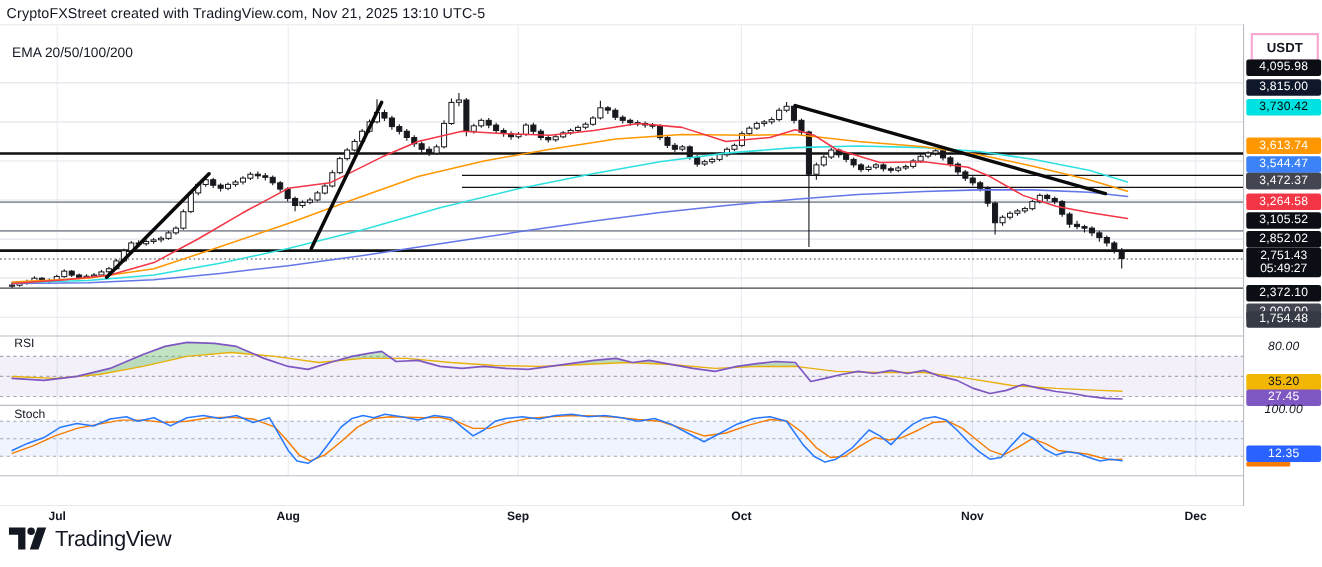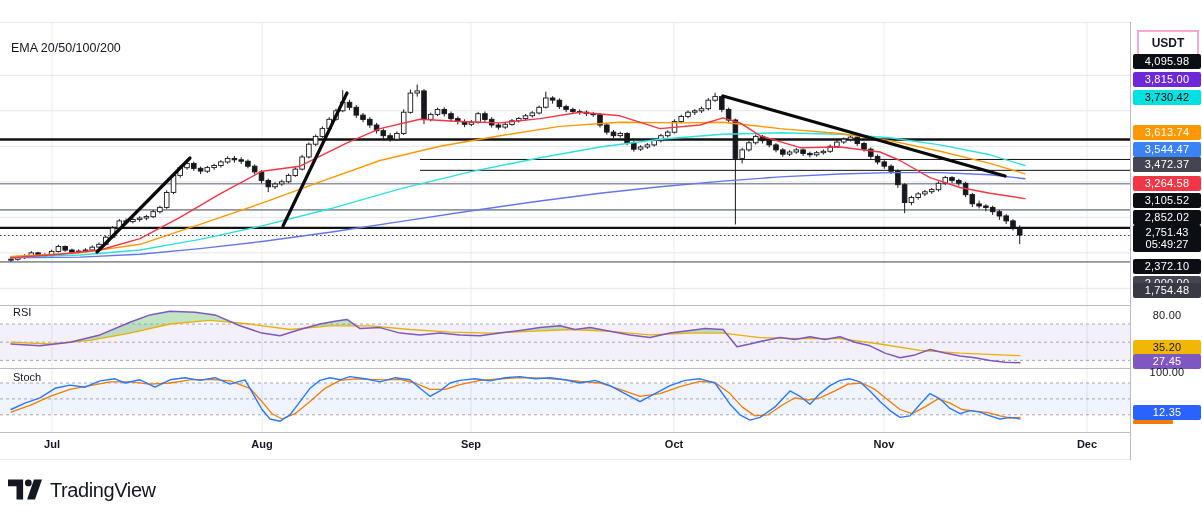--- a/index.html
+++ b/index.html
@@ -9,35 +9,36 @@
   #attribution{left:6px;top:4px;font-size:13px;letter-spacing:.1px;color:#131722;white-space:pre;}
   #legend{left:11px;top:25px;font-size:12.5px;color:#131722;white-space:pre;z-index:5;}
   #legend .sp{margin-right:10px;}
   #indicator-legend{left:11px;top:41px;font-size:12.5px;color:#131722;z-index:5;}
   #chart-svg{left:0;top:0;z-index:1;}
   #right-axis{left:1130px;top:22px;width:72px;height:438px;border-left:1px solid #b9bcc5;background:#fff;z-index:4;}
   #currency-btn{left:6px;top:8px;width:58px;height:22px;border:2px solid #f9a8d4;border-radius:0;
     font-size:12px;font-weight:bold;display:flex;align-items:center;justify-content:center;background:#fff;cursor:pointer;}
   .axis-label{position:absolute;left:2px;width:68px;height:15px;border-radius:2px;font-size:11px;
     display:flex;align-items:center;justify-content:center;line-height:15px;letter-spacing:.2px;}
-  .axis-plain{background:transparent;color:#131722;}
+  .axis-plain{background:transparent;color:#131722;font-style:italic;}
   #current-label{position:absolute;left:2px;width:68px;height:27px;border-radius:2px;background:#0c0e15;color:#fff;
     font-size:11px;display:flex;flex-direction:column;align-items:center;justify-content:center;line-height:12px;}
   .pane-title{font-size:11px;font-weight:500;color:#131722;z-index:5;}
   .month-label{position:absolute;font-size:11px;font-weight:600;color:#131722;transform:translateX(-50%);top:0;}
-  #time-axis{left:0;top:438px;width:1130px;height:20px;z-index:3;}
+  #time-axis{left:0;top:464px;width:1130px;height:20px;z-index:3;}
   #tv-logo{left:8px;top:477px;display:flex;align-items:center;gap:8px;z-index:5;}
   #tv-logo-text{font-size:20px;font-weight:400;letter-spacing:-.4px;color:#131722;}
   .orange-accent{position:absolute;left:2px;width:40px;height:4px;background:#f57c00;border-radius:1px;}
 </style>
 </head>
 <body>
 
 <div id="screenshot">
 
+  <div class="abs" id="attribution">CryptoFXStreet created with TradingView.com, Nov 21, 2025 13:10 UTC-5</div>
 
   <div class="abs" id="indicator-legend">EMA 20/50/100/200</div>
 
   <div class="abs pane-title" style="left:13px;top:306px;">RSI</div>
   <div class="abs pane-title" style="left:13px;top:371px;">Stoch</div>
 
   <svg class="abs" id="chart-svg" width="1130" height="461" viewBox="0 0 1130 461">
       <defs>
         <clipPath id="clipMain">
           <rect x="0" y="23" width="1130" height="282"></rect>
@@ -410,21 +411,21 @@
       <line x1="0" y1="305.5" x2="1130" y2="305.5" stroke="#b9bcc5" stroke-width="1"></line>
       <line x1="0" y1="368.5" x2="1130" y2="368.5" stroke="#b9bcc5" stroke-width="1"></line>
       <line x1="0" y1="432.5" x2="1130" y2="432.5" stroke="#b9bcc5" stroke-width="1"></line>
       <line x1="0" y1="459.5" x2="1130" y2="459.5" stroke="#e7e9ee" stroke-width="1"></line>
     </svg>
 
   <div class="abs" id="right-axis">
     <div class="abs" id="currency-btn">USDT</div>
     <div id="axis-labels">
         <div class="axis-label" style="top: 31.5px; background: rgb(12, 14, 21); color: rgb(255, 255, 255);">4,095.98</div>
-        <div class="axis-label" style="top: 49.5px; background: #6d28d9; color: rgb(255, 255, 255);">3,815.00</div>
+        <div class="axis-label" style="top: 49.5px; background: #0f172a; color: rgb(255, 255, 255);">3,815.00</div>
         <div class="axis-label" style="top: 67.5px; background: rgb(0, 225, 225); color: rgb(0, 0, 0);">3,730.42</div>
         <div class="axis-label" style="top: 86.5px; background: rgb(12, 14, 21); color: rgb(255, 255, 255); margin-top: 48px;">3,661.98</div>
         <div class="axis-label" style="top: 102.5px; background: rgb(255, 152, 0); color: rgb(255, 255, 255);">3,613.74</div>
         <div class="axis-label" style="top: 119.5px; background: #3b82f6; color: rgb(255, 255, 255);">3,544.47</div>
         <div class="axis-label" style="top: 134.5px; background: rgb(67, 70, 81); color: rgb(255, 255, 255);">3,472.37</div>
         <div class="axis-label" style="top: 153.5px; background: rgb(242, 54, 69); color: rgb(255, 255, 255);">3,264.58</div>
         <div class="axis-label" style="top: 170.5px; background: rgb(12, 14, 21); color: rgb(255, 255, 255);">3,105.52</div>
         <div class="axis-label" style="top: 187.5px; background: rgb(12, 14, 21); color: rgb(255, 255, 255);">2,852.02</div>
         <div class="axis-label" style="top: 236.5px; background: rgb(12, 14, 21); color: rgb(255, 255, 255);">2,372.10</div>
         <div class="axis-label" style="top: 253.5px; background: rgb(67, 70, 81); color: rgb(255, 255, 255);">2,000.00</div>

